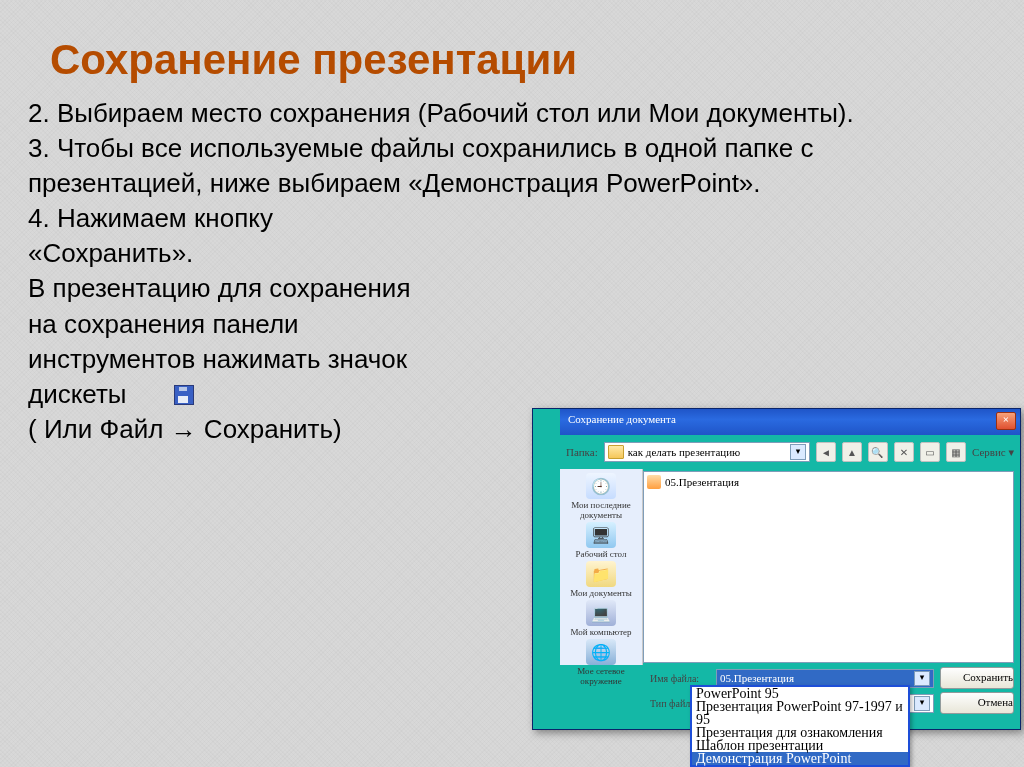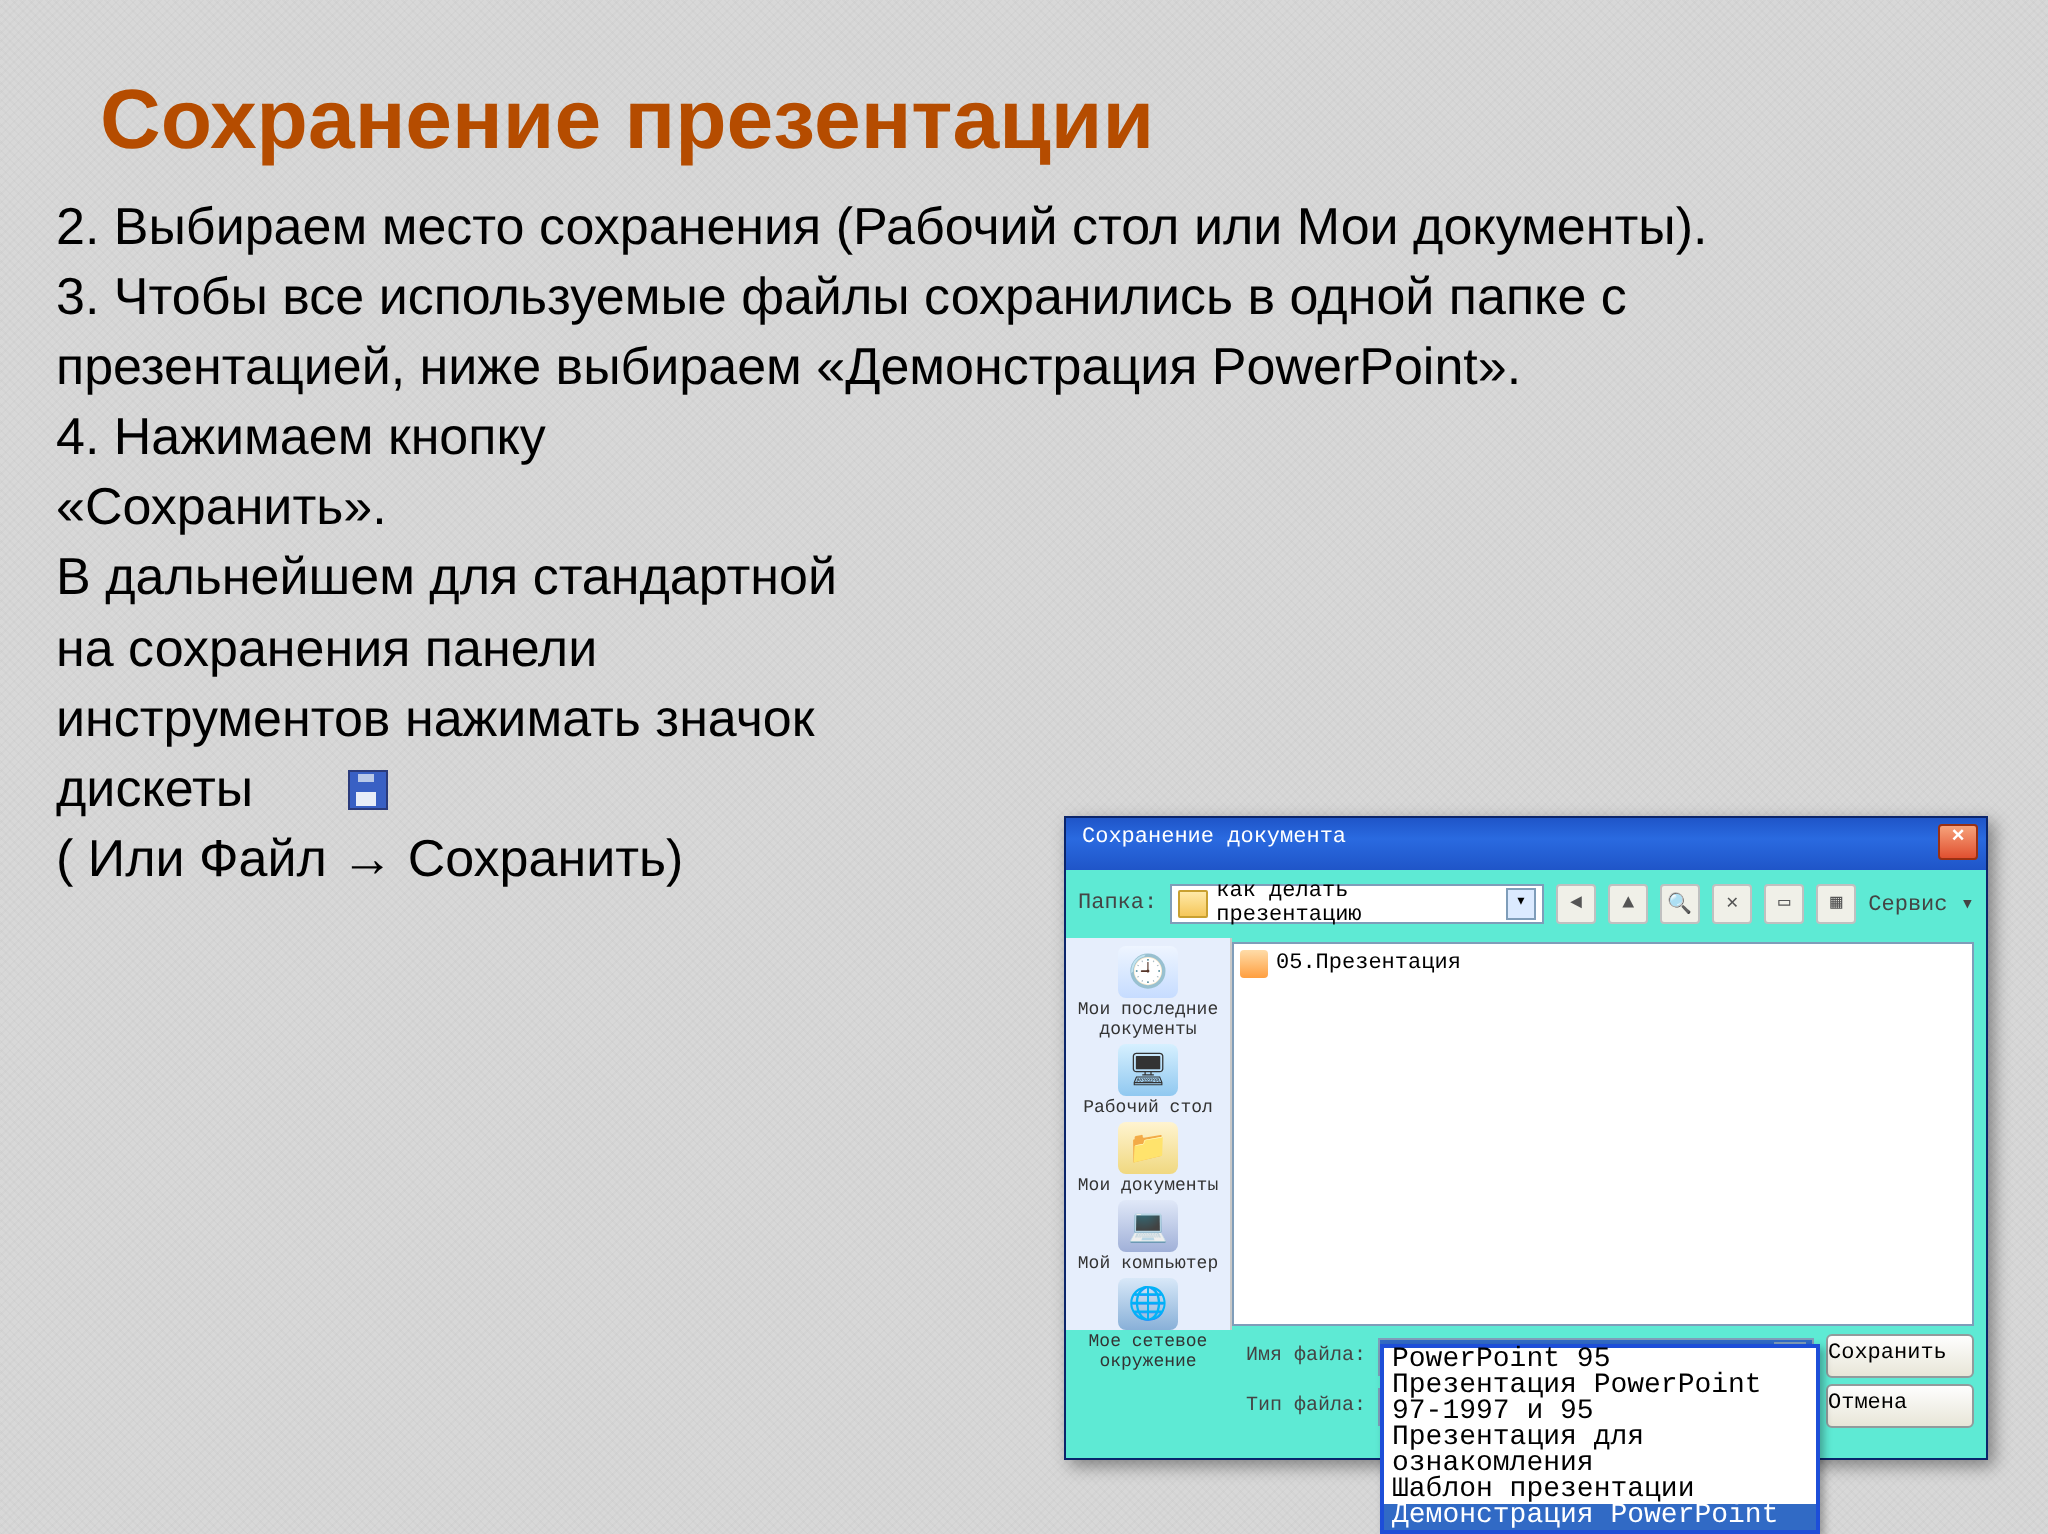--- a/index.html
+++ b/index.html
@@ -44,25 +44,26 @@
     content:"";position:absolute;bottom:1px;left:3px;width:10px;height:7px;background:#e8edf8;
   }
 
   
   .dialog {
     position:absolute;
     top:408px;
     left:532px;
     width:460px;
     height:320px;
-    background:#5eead4;
+    background:#14b8a6;
     border:1px solid #0a246a;
     box-shadow:3px 3px 8px rgba(0,0,0,.4);
     font-size:11px;
-    font-family:Liberation Mono, monospace;
+    font-family:Liberation Serif, serif;
+    padding-left:27px;
   }
   .dlg-titlebar{
     height:22px;
     background:linear-gradient(#1f55c8,#2a6ae0 40%,#1f55c8);
     color:#fff;
     font-size:11px;
     padding:4px 8px 0 8px;
     position:relative;
   }
   .dlg-close{
@@ -106,21 +107,21 @@
   .dlg-bottom{padding:2px 6px 2px 90px;}
   .row{display:flex;align-items:center;gap:6px;margin-bottom:3px;}
   .row .lbl{width:60px;color:#444;text-align:left;font-size:10px;}
   .inp{flex:1;height:17px;background:#fff;border:1px solid #7f9db9;position:relative;display:flex;align-items:center;padding:0 3px;}
   .inp.sel{background:#316ac5;color:#fff;}
   .inp .arrow{margin-left:auto;width:14px;height:13px;background:#dbeaff;border:1px solid #7f9db9;text-align:center;line-height:11px;font-size:9px;color:#000;}
   .act-btn{
     width:72px;height:20px;
     background:linear-gradient(#fefefe,#e8e6d8);
     border:1px solid #919b9c;border-radius:3px;
-    text-align:left;line-height:18px;font-size:11px;color:#000;
+    text-align:right;line-height:18px;font-size:11px;color:#000;
   }
 
   .dropdown-list{
     position:absolute;
     left:157px;width:216px;
     bottom:-38px;
     background:#fff;border:2px solid #1d4ed8;
     font-size:14px;line-height:13px;
     box-shadow:2px 2px 4px rgba(0,0,0,.3);
   }
@@ -130,21 +131,21 @@
 </head>
 <body>
 
 <div class="slide-title">Сохранение презентации</div>
 
 <div class="body-text">
   <p>2. Выбираем место сохранения (Рабочий стол или Мои документы).</p>
   <p>3. Чтобы все используемые файлы сохранились в одной папке с презентацией, ниже выбираем «Демонстрация PowerPoint».</p>
   <p class="narrow">4. Нажимаем кнопку</p>
   <p class="narrow">«Сохранить».</p>
-  <p class="narrow"> В дальнейшем для стандартной</p>
+  <p class="narrow"> В презентацию для сохранения</p>
   <p class="narrow">на сохранения панели</p>
   <p class="narrow">инструментов нажимать значок</p>
   <p class="narrow">
     <span>дискеты</span>
     <span class="diskette"></span>
   </p>
   <p class="narrow">( Или Файл → Сохранить)</p>
 </div>
 
 <div class="dialog">

